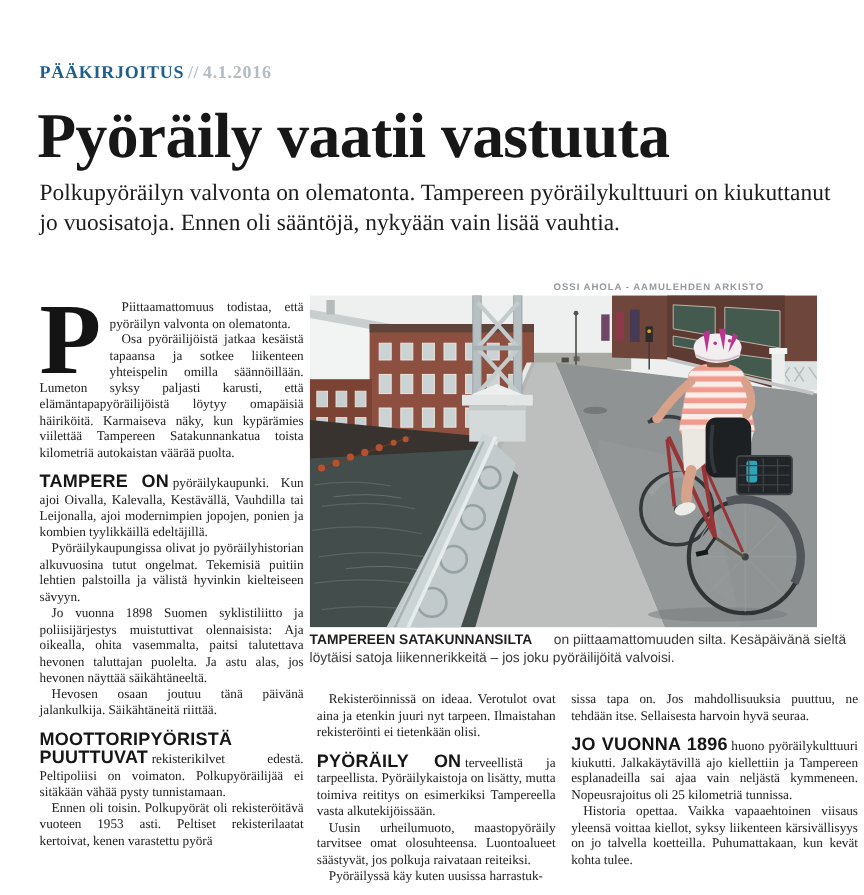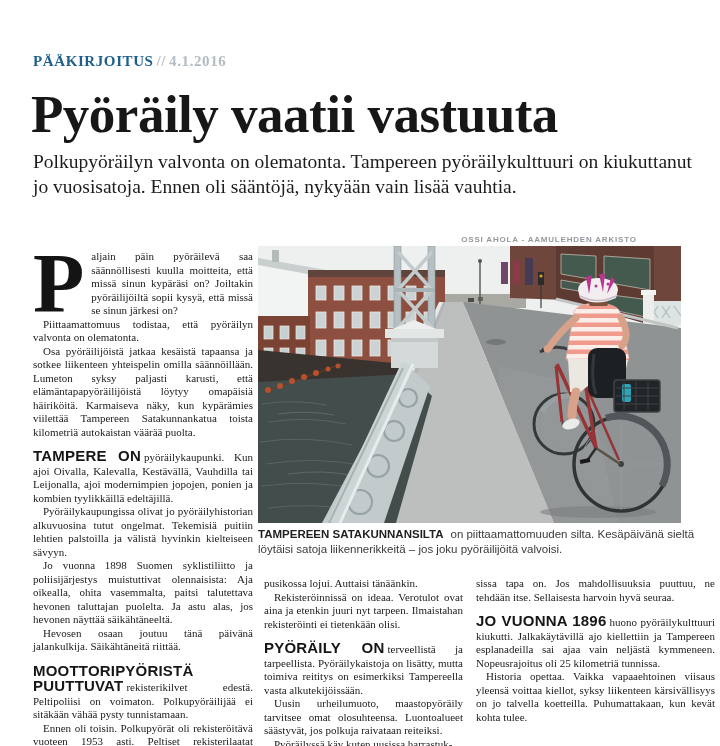--- a/index.html
+++ b/index.html
@@ -21,21 +21,21 @@
   .credit{position:absolute;left:380px;top:199px;width:338px;text-align:center;
           font-family:"Liberation Sans",sans-serif;font-size:8px;font-weight:bold;
           letter-spacing:.8px;color:#94999e;}
 
   .photo{position:absolute;left:258px;top:210px;width:423px;height:277px;overflow:hidden;}
   .photo svg{display:block;}
 
   .caption{position:absolute;left:258px;top:491px;width:460px;
            font-family:"Liberation Sans",sans-serif;font-size:11.5px;line-height:15px;
            color:#3a3a3a;}
-  .caption .cap-lead{font-weight:bold;color:#1f1f1f;padding-right:7px;}
+  .caption .cap-lead{font-weight:bold;color:#1f1f1f;padding-right:18px;}
 
   .col{position:absolute;font-size:11px;line-height:13.5px;text-align:justify;
        color:#212121;hyphens:auto;}
   .col p{margin:0;}
   .col p.indent{text-indent:10px;}
   .col p.sub{margin-top:10px;}
   .lead{font-family:"Liberation Sans",sans-serif;font-weight:bold;font-size:15px;
         letter-spacing:.2px;padding-right:3px;color:#161616;}
   .col1{left:33px;top:214px;width:220px;}
   .col2{left:264px;top:541px;width:199px;}
@@ -275,33 +275,32 @@
         <path d="M322,50 C334,56 346,56 358,50" stroke="#cdb9c6" stroke-width="1.5" fill="none"></path>
       </g>
     </svg>
   </div>
 
   <div class="caption">
     <span class="cap-lead">TAMPEREEN SATAKUNNANSILTA</span><span>on piittaamattomuuden silta. Kesäpäivänä sieltä löytäisi satoja liikennerikkeitä – jos joku pyöräilijöitä valvoisi.</span>
   </div>
 
   <div class="col col1">
-    <p><span class="dropcap">P</span><span>aljain päin pyöräilevä saa säännöllisesti kuulla moitteita, että missä sinun kypäräsi on? Joiltakin pyöräilijöiltä sopii kysyä, että missä se sinun järkesi on?</span></p>
+    <p><span class="dropcap">P</span></p>
     <p class="indent"><span>Piittaamattomuus todistaa, että pyöräilyn valvonta on olematonta.</span></p>
     <p class="indent"><span>Osa pyöräilijöistä jatkaa kesäistä tapaansa ja sotkee liikenteen yhteispelin omilla säännöillään. Lumeton syksy paljasti karusti, että elämäntapapyöräilijöistä löytyy omapäisiä häiriköitä. Karmaiseva näky, kun kypärämies viilettää Tampereen Satakunnankatua toista kilometriä autokaistan väärää puolta.</span></p>
     <p class="sub"><span class="lead">TAMPERE ON</span><span>pyöräilykaupunki. Kun ajoi Oivalla, Kalevalla, Kestävällä, Vauhdilla tai Leijonalla, ajoi modernimpien jopojen, ponien ja kombien tyylikkäillä edeltäjillä.</span></p>
     <p class="indent"><span>Pyöräilykaupungissa olivat jo pyöräilyhistorian alkuvuosina tutut ongelmat. Tekemisiä puitiin lehtien palstoilla ja välistä hyvinkin kielteiseen sävyyn.</span></p>
     <p class="indent"><span>Jo vuonna 1898 Suomen syklistiliitto ja poliisijärjestys muistuttivat olennaisista: Aja oikealla, ohita vasemmalta, paitsi talutettava hevonen taluttajan puolelta. Ja astu alas, jos hevonen näyttää säikähtäneeltä.</span></p>
     <p class="indent"><span>Hevosen osaan joutuu tänä päivänä jalankulkija. Säikähtäneitä riittää.</span></p>
     <p class="sub"><span class="lead">MOOTTORIPYÖRISTÄ PUUTTUVAT</span><span>rekisterikilvet edestä. Peltipoliisi on voimaton. Polkupyöräilijää ei sitäkään vähää pysty tunnistamaan.</span></p>
     <p class="indent"><span>Ennen oli toisin. Polkupyörät oli rekisteröitävä vuoteen 1953 asti. Peltiset rekisterilaatat kertoivat, kenen varastettu pyörä</span></p>
   </div>
 
   <div class="col col2">
-    <p><span>pusikossa lojui. Auttaisi tänäänkin.</span></p>
     <p class="indent"><span>Rekisteröinnissä on ideaa. Verotulot ovat aina ja etenkin juuri nyt tarpeen. Ilmaistahan rekisteröinti ei tietenkään olisi.</span></p>
     <p class="sub"><span class="lead">PYÖRÄILY ON</span><span>terveellistä ja tarpeellista. Pyöräilykaistoja on lisätty, mutta toimiva reititys on esimerkiksi Tampereella vasta alkutekijöissään.</span></p>
     <p class="indent"><span>Uusin urheilumuoto, maastopyöräily tarvitsee omat olosuhteensa. Luontoalueet säästyvät, jos polkuja raivataan reiteiksi.</span></p>
     <p class="indent"><span>Pyöräilyssä käy kuten uusissa harrastuk-</span></p>
   </div>
 
   <div class="col col3">
     <p><span>sissa tapa on. Jos mahdollisuuksia puuttuu, ne tehdään itse. Sellaisesta harvoin hyvä seuraa.</span></p>
     <p class="sub"><span class="lead">JO VUONNA 1896</span><span>huono pyöräilykulttuuri kiukutti. Jalkakäytävillä ajo kiellettiin ja Tampereen esplanadeilla sai ajaa vain neljästä kymmeneen. Nopeusrajoitus oli 25 kilometriä tunnissa.</span></p>
     <p class="indent"><span>Historia opettaa. Vaikka vapaaehtoinen viisaus yleensä voittaa kiellot, syksy liikenteen kärsivällisyys on jo talvella koetteilla. Puhumattakaan, kun kevät kohta tulee.</span></p>

